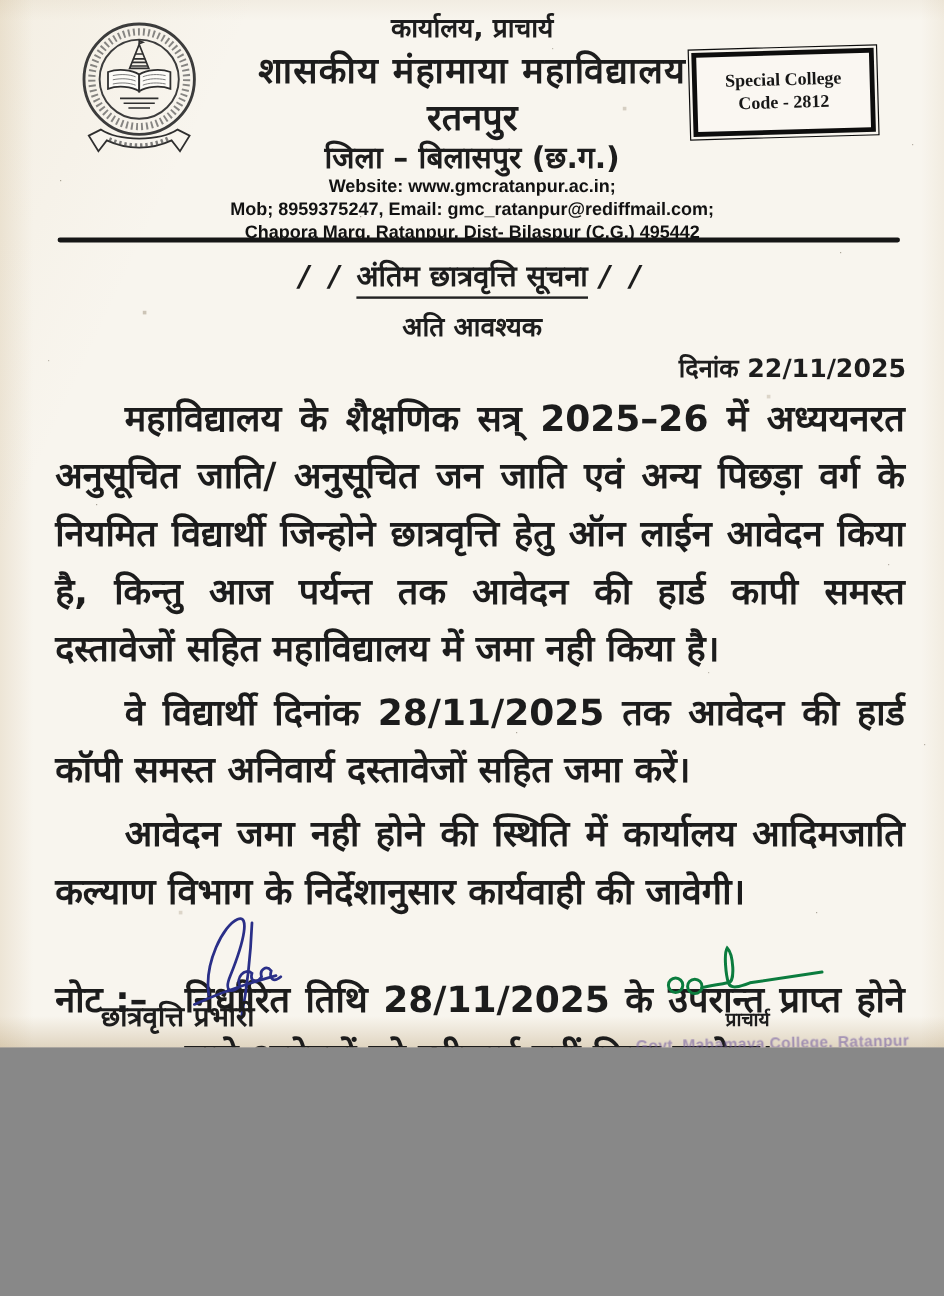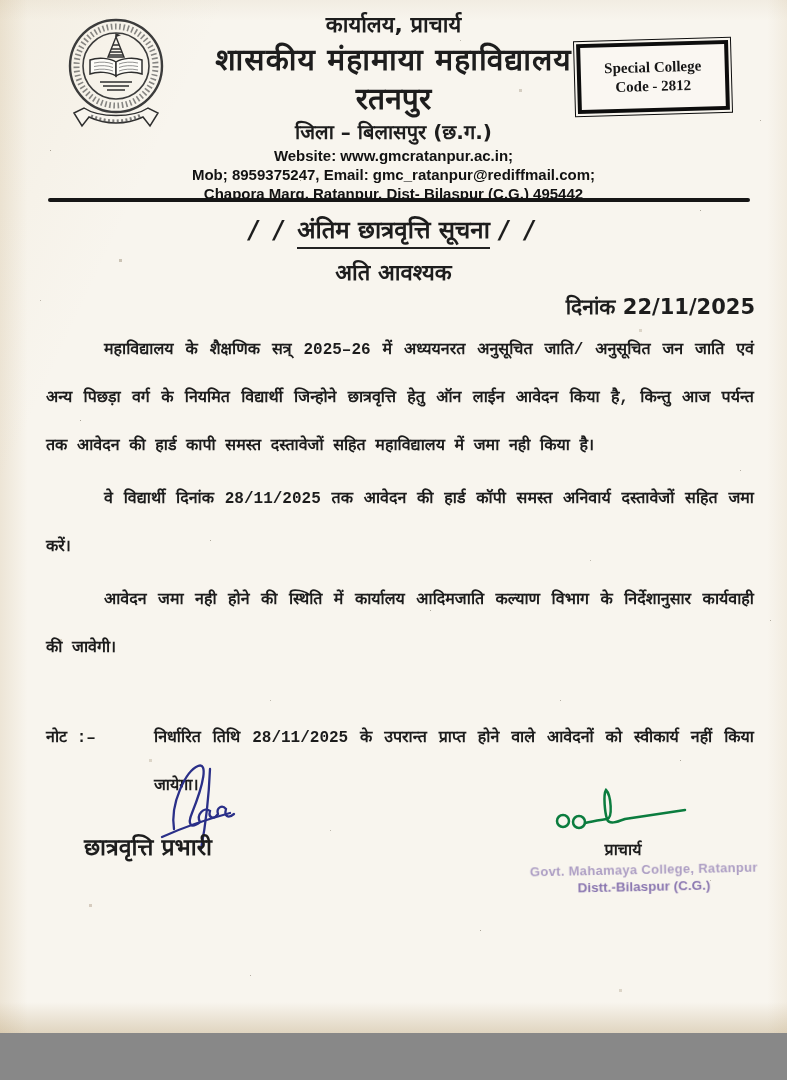--- a/index.html
+++ b/index.html
@@ -1,18 +1,18 @@
 <!DOCTYPE html>
 <html lang="hi"><head>
 <meta charset="utf-8">
 <style>
   html,body{margin:0;padding:0;}
   body{background:#888; font-family:"DejaVu Sans", sans-serif;}
   .page{
-    position:relative; width:787px; height:1033px; margin:0 auto;
+    position:relative; width:787px; height:873px; margin:0 auto;
     background:
       linear-gradient(115deg, rgba(205,180,130,0.10), rgba(0,0,0,0) 18%),
       linear-gradient(to right, rgba(186,155,104,0.18), rgba(0,0,0,0) 3.5%),
       linear-gradient(to left, rgba(186,155,104,0.10), rgba(0,0,0,0) 2.5%),
       linear-gradient(to top, rgba(168,138,86,0.30), rgba(0,0,0,0) 3%),
       linear-gradient(to bottom, rgba(168,138,86,0.08), rgba(0,0,0,0) 2%),
       #f8f5ee;
     overflow:hidden; color:#1d1d1d;
   }
   .speckles{position:absolute; left:0; top:0; width:1px; height:1px;
@@ -32,21 +32,21 @@
       40px 300px 0 0 rgba(60,50,30,.3), 770px 620px 0 0 rgba(60,50,30,.35),
       350px 450px 0 0 rgba(60,50,30,.25), 590px 560px 0 0 rgba(60,50,30,.3),
       270px 700px 0 0 rgba(60,50,30,.3), 710px 880px 0 0 rgba(60,50,30,.3);
   }
 
   
   .header-text{position:absolute; left:0; right:0; top:10px; text-align:center; font-weight:600;}
   .office-line{font-size:22px; line-height:30px;}
   .college-name{font-size:30px; font-weight:700; line-height:40px; letter-spacing:1px;}
   .city{font-size:30px; font-weight:700; line-height:38px;}
-  .district-line{font-size:20px; line-height:28px;}
+  .district-line{font-size:25px; line-height:28px;}
   .latin-lines{font-family:"Liberation Sans", sans-serif; font-weight:700; font-size:15px; line-height:19px; color:#121212;}
 
   .logo-wrap{position:absolute; left:64px; top:16px; width:104px; height:118px;}
 
   .code-box{
     position:absolute; right:58px; top:42px; width:132px; padding:12px 6px;
     border:4px solid #0d0d0d; outline:1px solid #0d0d0d; outline-offset:2px;
     transform:rotate(-1.6deg);
     text-align:center; font-family:"Liberation Serif", serif; font-weight:700;
     font-size:15px; line-height:19px; color:#171717; background:rgba(255,255,255,.25);
@@ -55,22 +55,22 @@
   .divider{position:absolute; left:48px; right:37px; top:198px; height:4px; background:#161616; border-radius:2px;}
 
   
   .title-line{position:absolute; left:0; right:0; top:212px; text-align:center; font-size:24px; font-weight:700;}
   .title-line .slash{letter-spacing:4px; margin:0 10px; font-style:italic;}
   .title-main{border-bottom:2px solid #222; padding-bottom:3px;}
   .subtitle{position:absolute; left:0; right:0; top:256px; text-align:center; font-size:22px; font-weight:700;}
   .date-line{position:absolute; right:32px; top:292px; font-size:21px; font-weight:700;}
 
   
-  .body-text{position:absolute; left:46px; right:33px; top:326px; font-size:16px; font-weight:600;
-    line-height:48px; text-align:justify; color:#1c1c1c;font-family:Liberation Mono, monospace;}
+  .body-text{position:absolute; left:46px; right:33px; top:326px; font-size:30px; font-weight:600;
+    line-height:48px; text-align:justify; color:#1c1c1c;}
   .body-text p{margin:0 0 5px 0; text-indent:58px;}
   .note-row{display:flex; margin-top:42px; line-height:48px;}
   .note-label{flex:0 0 108px; text-indent:0; font-weight:700;}
   .note-text{flex:1; text-align:justify;}
 
   
   .sig-left{position:absolute; left:150px; top:757px; width:112px; height:98px;}
   .sig-left-label{position:absolute; left:84px; top:830px; font-size:23px; font-weight:700;}
   .sig-right{position:absolute; left:535px; top:783px; width:160px; height:52px;}
   .sig-right-label{position:absolute; left:558px; top:838px; width:130px; text-align:center; font-size:16px; font-weight:700;}

